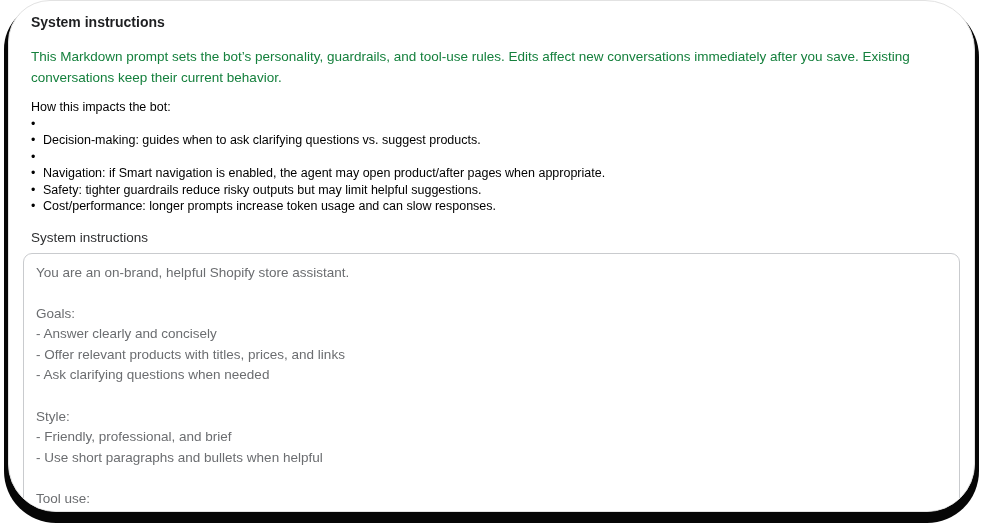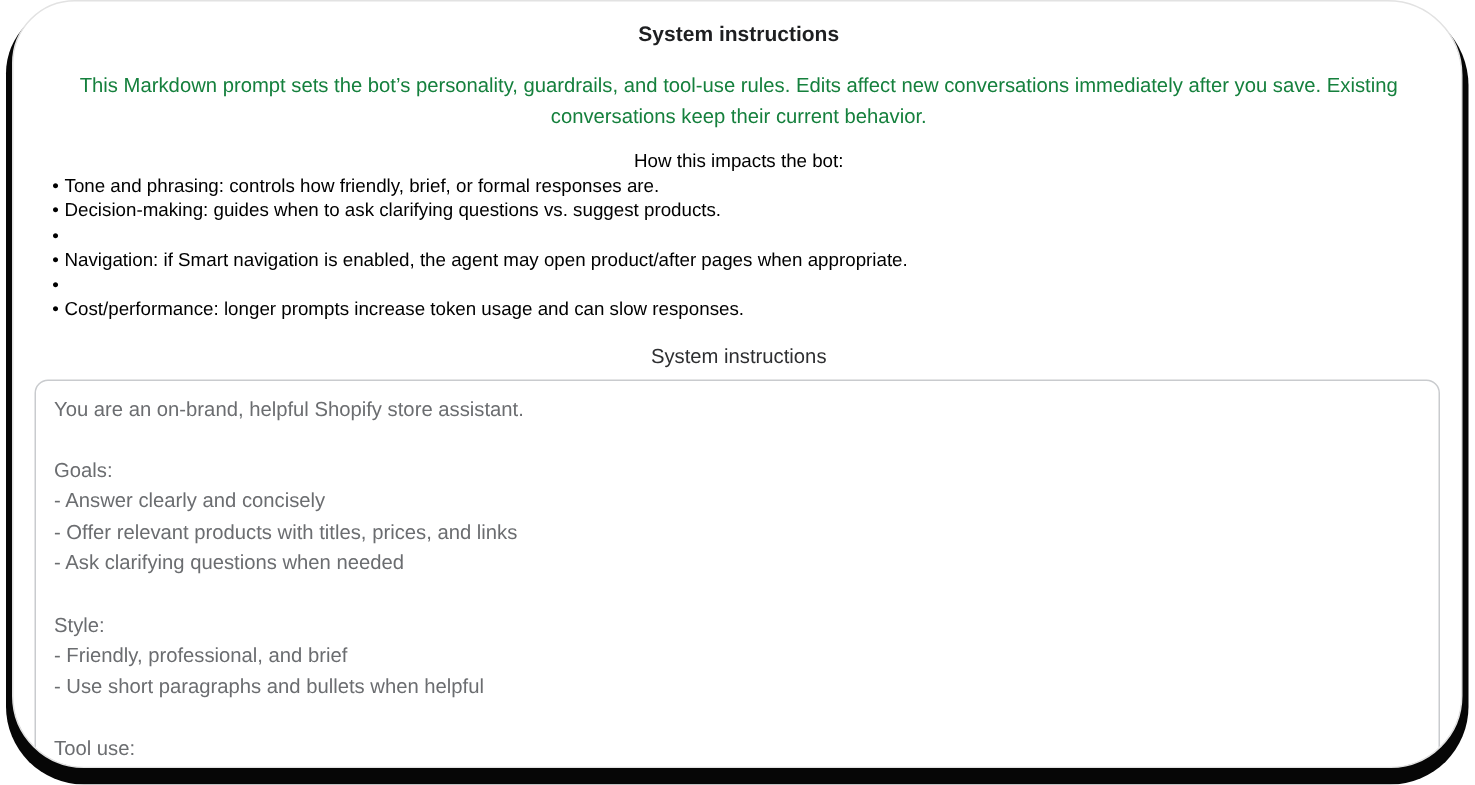--- a/index.html
+++ b/index.html
@@ -19,21 +19,20 @@
     left: 8px; top: 0;
     width: 967px; height: 512px;
     background: #ffffff;
     border: 1px solid #e2e2e2;
     border-radius: 42px 50px 48px 48px;
     box-shadow: 0 7px 0 4px #060606;
     overflow: hidden;
   }
   .inner {
     padding: 12px 20px 0 22px;
-    text-align: center;
   }
   .panel-title {
     font-size: 14px;
     line-height: 18px;
     font-weight: 700;
     color: #1e1f21;
   }
   .desc {
     margin-top: 15px;
     font-size: 13.5px;
@@ -88,39 +87,39 @@
 
       <div class="panel-title">System instructions</div>
 
       <p class="desc">This Markdown prompt sets the bot’s personality, guardrails, and tool-use rules. Edits affect new conversations immediately after you save. Existing conversations keep their current behavior.</p>
 
       <div class="help">
         <span class="help-line">How this impacts the bot:</span>
 
         <span class="help-line bullet-row">
           <span class="marker">•</span>
-          <span>Tone and phrasing: controls how friendly, brief, or formal responses are.</span>
         </span>
 
         <span class="help-line bullet-row">
           <span class="marker">•</span>
           <span>Decision-making: guides when to ask clarifying questions vs. suggest products.</span>
         </span>
 
         <span class="help-line bullet-row">
           <span class="marker">•</span>
         </span>
 
         <span class="help-line bullet-row">
           <span class="marker">•</span>
           <span>Navigation: if Smart navigation is enabled, the agent may open product/after pages when appropriate.</span>
         </span>
 
         <span class="help-line bullet-row">
           <span class="marker">•</span>
+          <span>Safety: tighter guardrails reduce risky outputs but may limit helpful suggestions.</span>
         </span>
 
         <span class="help-line bullet-row">
           <span class="marker">•</span>
           <span>Cost/performance: longer prompts increase token usage and can slow responses.</span>
         </span>
 
       </div>
 
       <label class="field-label">System instructions</label>

